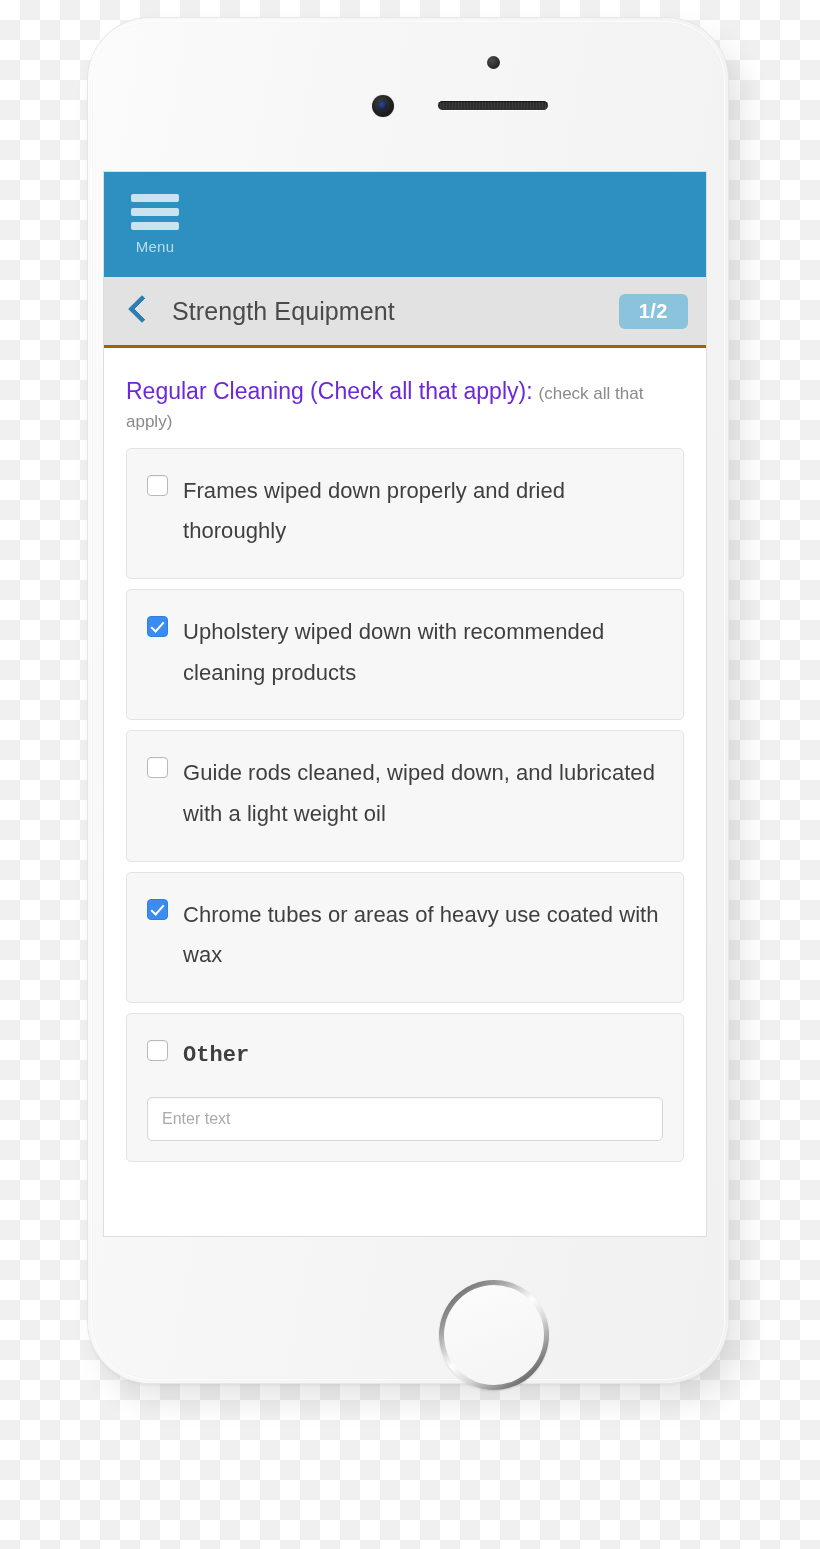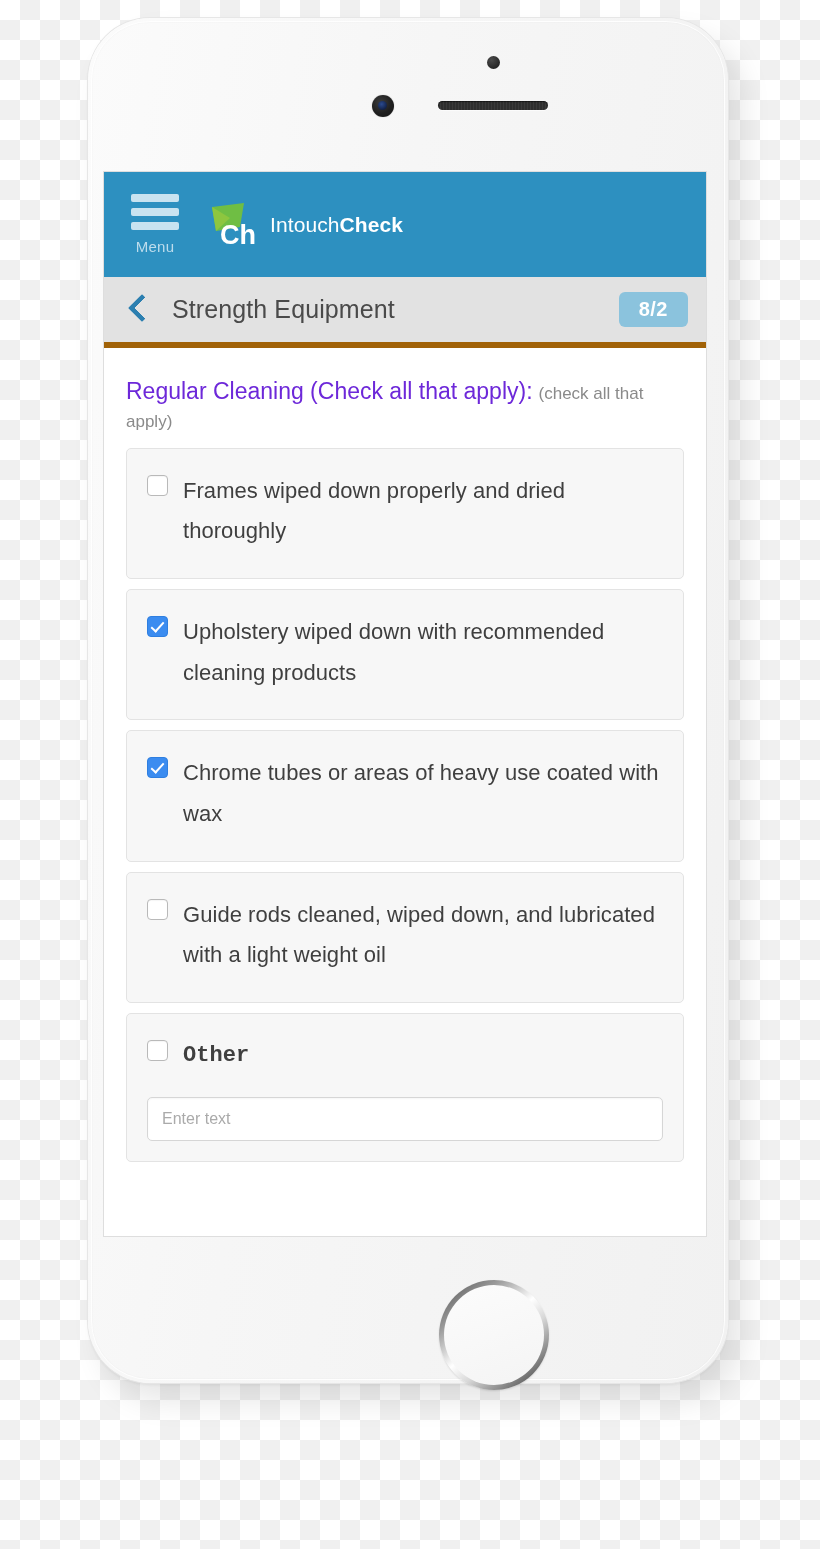--- a/index.html
+++ b/index.html
@@ -174,21 +174,21 @@
   #brand-name .bold { font-weight: bold; }
 
   
   #sub-nav {
     height: 71px;
     background: #e2e2e2;
     display: flex;
     align-items: center;
     padding: 0 18px;
     box-sizing: border-box;
-    border-bottom: 6px solid #a16207;
+    border-bottom: 3px solid #a16207;
   }
   #back-button {
     width: 40px;
     text-align: center;
     cursor: pointer;
   }
   #back-chevron-icon {
     display: inline-block;
     width: 15px;
     height: 15px;
@@ -337,38 +337,28 @@
 
     <div id="menu-button">
       <div id="hamburger-icon">
         <span></span>
           <span></span>
           <span></span>
       </div>
       <div id="menu-label">Menu</div>
     </div>
 
-    <div id="brand-block">
-      <div id="logo-mark">
-        <svg width="52" height="48" viewBox="0 0 52 48" xmlns="http://www.w3.org/2000/svg">
-          <path d="M6 6 L38 2 L34 26 L10 30 Z" fill="#6fbe44"></path>
-          <path d="M6 6 L24 17 L10 30 Z" fill="#8dc63f"></path>
-          <text x="14" y="43" font-family="Liberation Sans, sans-serif" font-size="27" font-weight="bold" fill="#ffffff">Ch</text>
-        </svg>
-      </div>
-      <div id="brand-name"><span>Intouch</span><span class="bold">Check</span></div>
-    </div>
   </div>
 
   <div id="sub-nav">
     <div id="back-button">
       <span id="back-chevron-icon"></span>
     </div>
     <div id="section-title">Strength Equipment</div>
-    <div id="progress-badge">8/2</div>
+    <div id="progress-badge">1/2</div>
   </div>
 
   <div id="content">
 
     <div id="question-block">
       <span id="question-text">Regular Cleaning (Check all that apply):</span><span id="question-hint">(check all that apply)</span>
     </div>
 
     <div id="options-list">
         <div class="option-card">
@@ -378,28 +368,28 @@
           </div>
         </div>
         <div class="option-card">
           <div class="checkbox-row">
             <span class="checkbox checked"></span>
             <span class="option-label">Upholstery wiped down with recommended cleaning products</span>
           </div>
         </div>
         <div class="option-card">
           <div class="checkbox-row">
-            <span class="checkbox checked"></span>
-            <span class="option-label">Chrome tubes or areas of heavy use coated with wax</span>
+            <span class="checkbox unchecked"></span>
+            <span class="option-label">Guide rods cleaned, wiped down, and lubricated with a light weight oil</span>
           </div>
         </div>
         <div class="option-card">
           <div class="checkbox-row">
-            <span class="checkbox unchecked"></span>
-            <span class="option-label">Guide rods cleaned, wiped down, and lubricated with a light weight oil</span>
+            <span class="checkbox checked"></span>
+            <span class="option-label">Chrome tubes or areas of heavy use coated with wax</span>
           </div>
         </div>
         <div class="option-card has-input">
           <div class="checkbox-row">
             <span class="checkbox unchecked"></span>
             <span class="option-label bold-label">Other</span>
           </div>
           <input type="text" id="other-text-input" placeholder="Enter text" style="">
         </div>
       </div>

